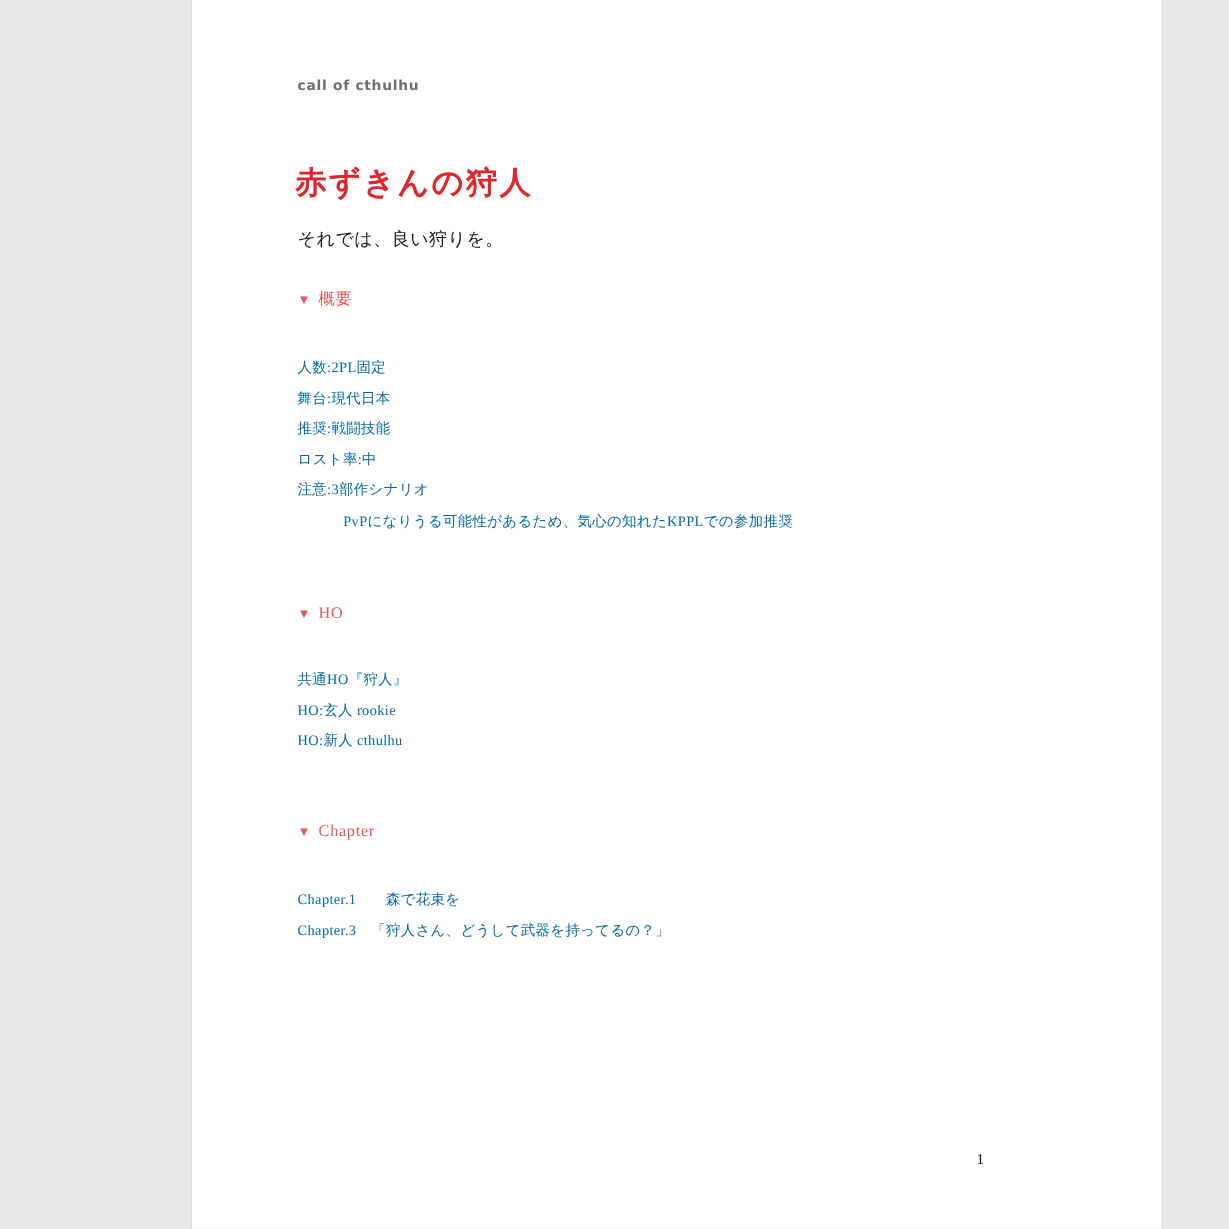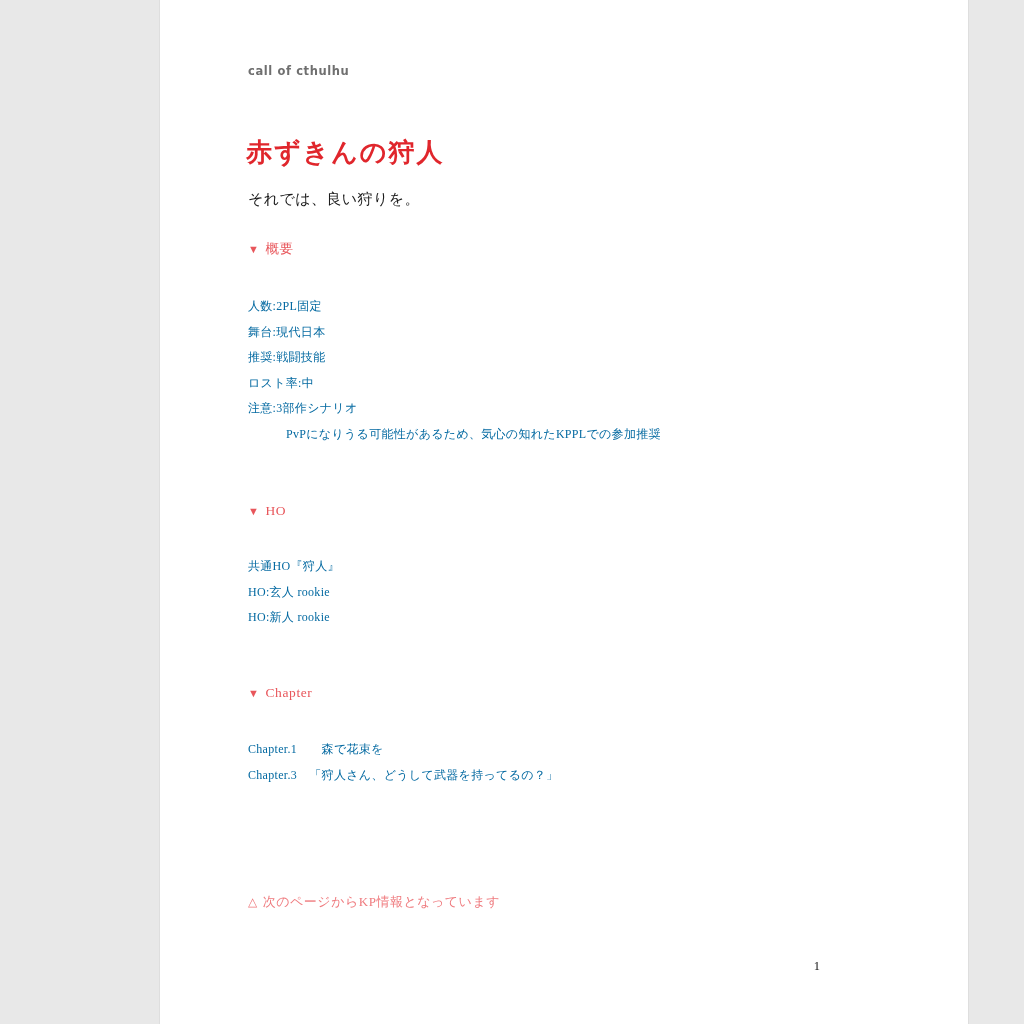--- a/index.html
+++ b/index.html
@@ -143,32 +143,29 @@
       <div class="line indent">PvPになりうる可能性があるため、気心の知れたKPPLでの参加推奨</div>
     </div>
 
     <div class="section-head sec-ho">
       <span class="marker">▼</span><span>HO</span>
     </div>
 
     <div class="block blk-ho">
       <div class="line">共通HO『狩人』</div>
       <div class="line">HO:玄人 rookie</div>
-      <div class="line">HO:新人 rookie</div>
+      <div class="line">HO:新人 cthulhu</div>
     </div>
 
     <div class="section-head sec-chapter">
       <span class="marker">▼</span><span>Chapter</span>
     </div>
 
     <div class="block blk-chapter">
       <div class="line">Chapter.1　　森で花束を</div>
       <div class="line">Chapter.3　「狩人さん、どうして武器を持ってるの？」</div>
     </div>
 
-    <div class="footnote">
-      <span class="marker">△</span><span>次のページからKP情報となっています</span>
-    </div>
 
     <div class="page-number">1</div>
 
   </div>
 </div>
 
 </body></html>

